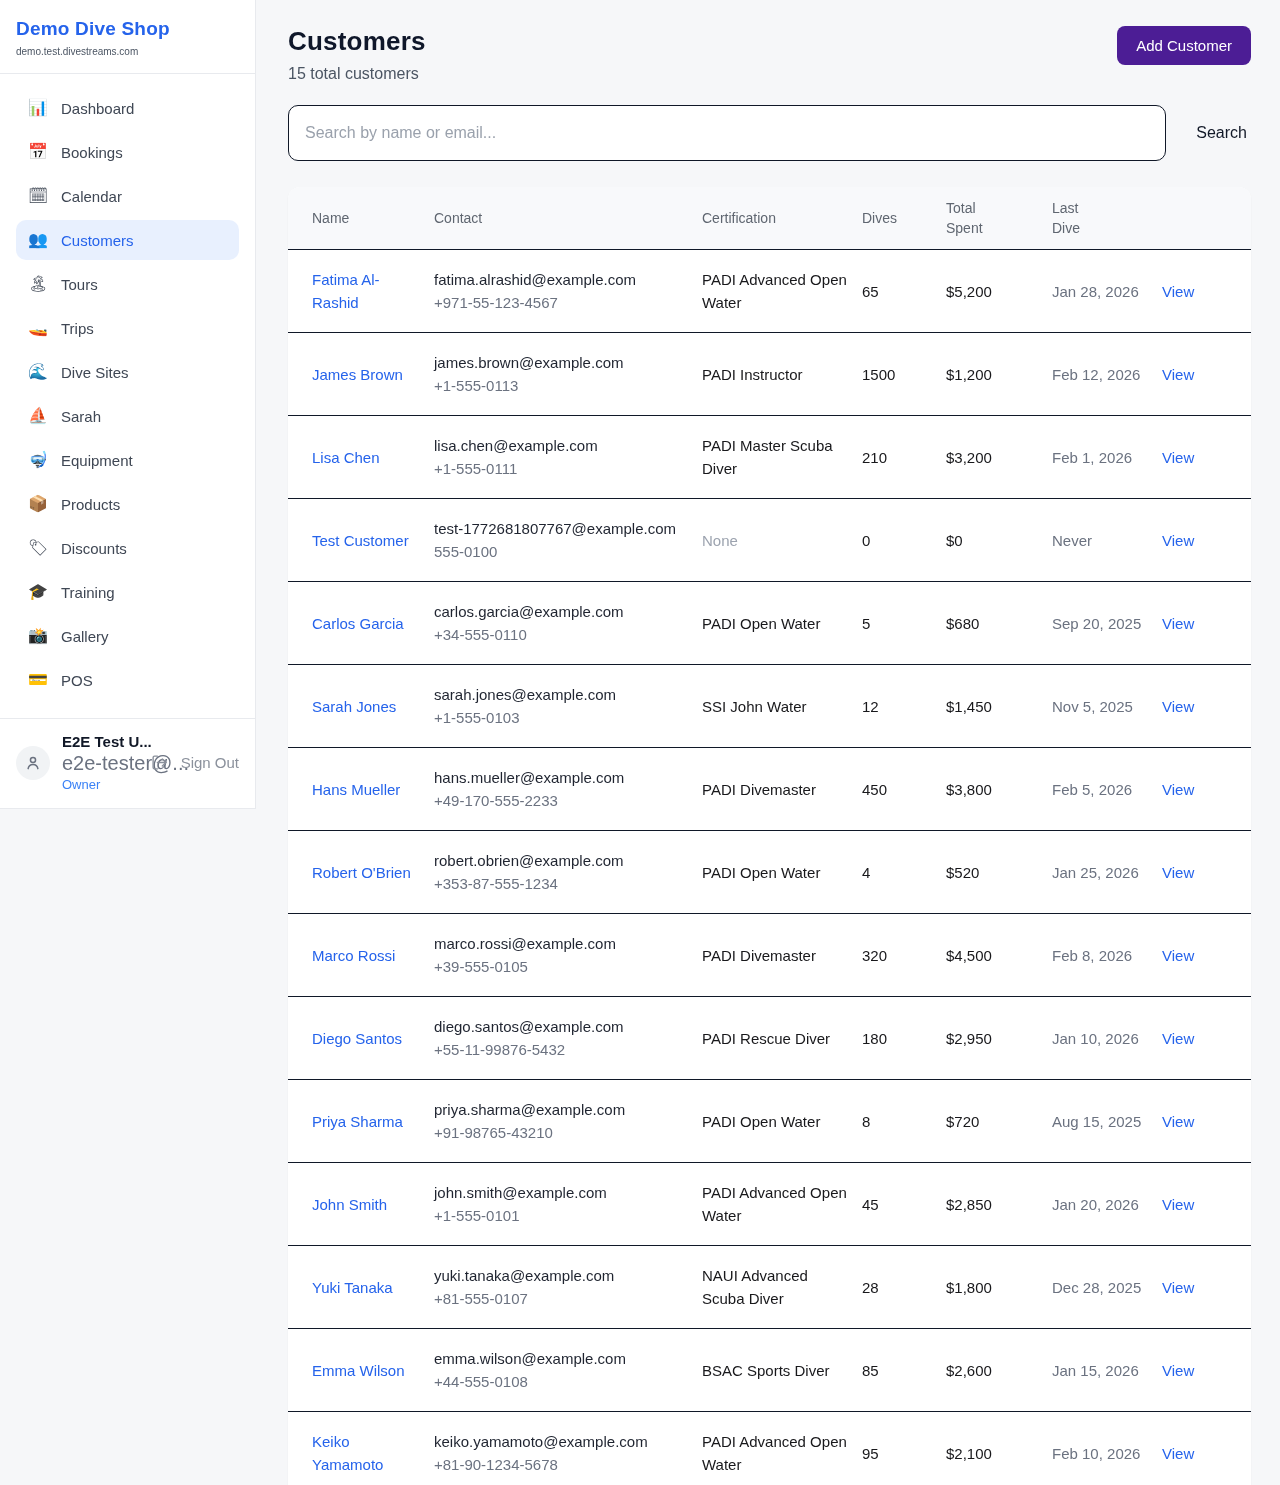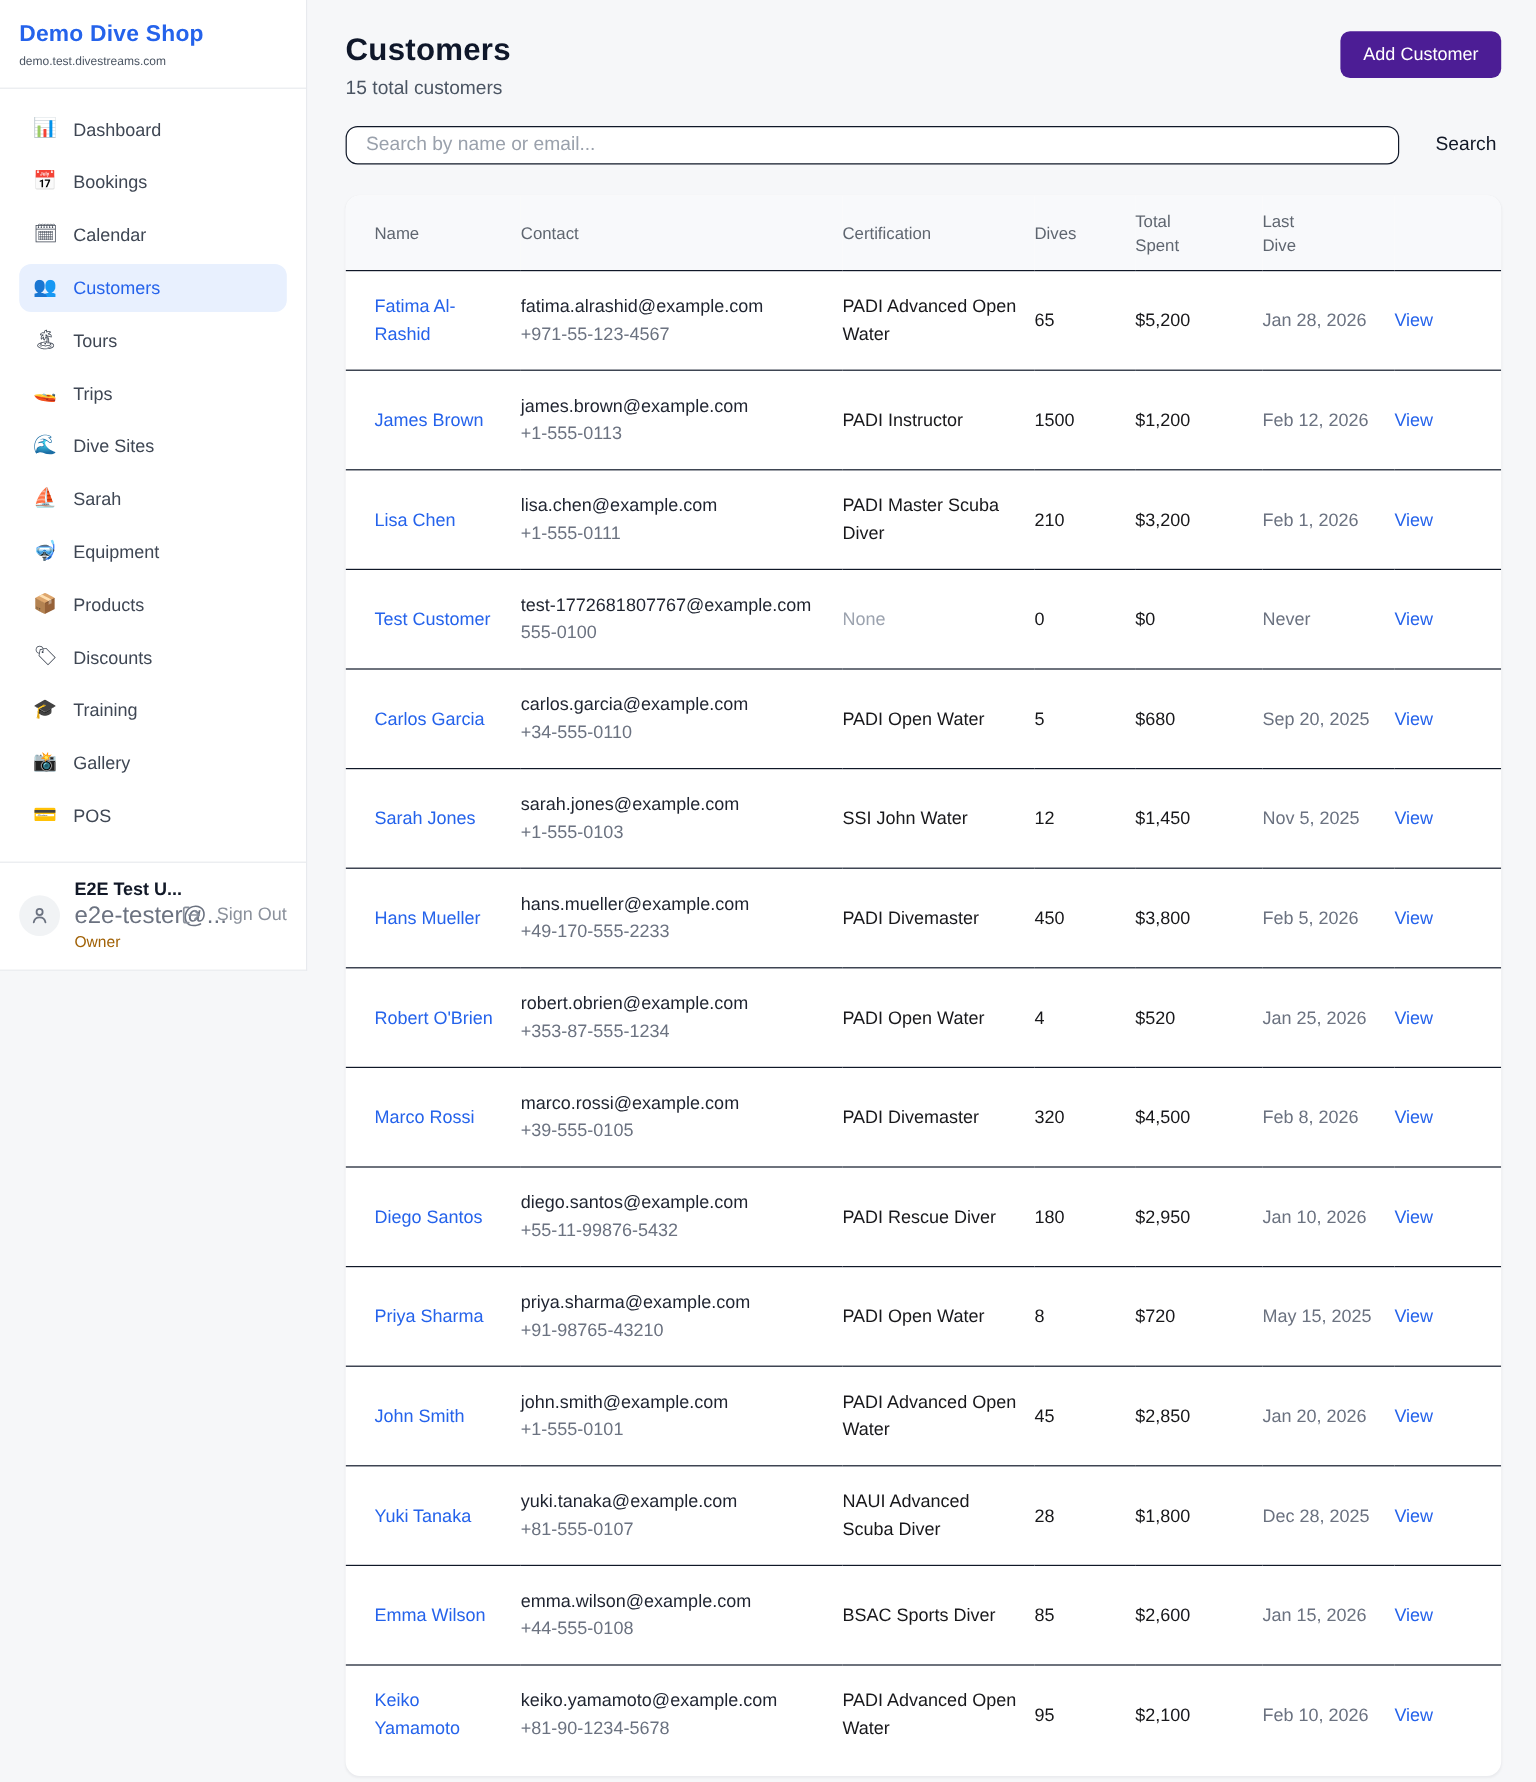--- a/index.html
+++ b/index.html
@@ -37,41 +37,41 @@
     display:flex; align-items:center; gap:12px;
   }
   .avatar {
     width:34px; height:34px; border-radius:50%;
     background:#f1f3f5; flex:0 0 34px;
     display:flex; align-items:center; justify-content:center;
   }
   .user-info { flex:1 1 auto; min-width:0; }
   .user-name { font-size:15px; font-weight:700; color:#111827; white-space:nowrap; }
   .user-email { font-size:20px; color:#6b7280; margin-top:2px; white-space:nowrap; }
-  .user-role { font-size:13px; color:#a16207; margin-top:2px; }
+  .user-role { font-size:13px; color:#3b82f6; margin-top:2px; }
   .signout {
     display:flex; align-items:flex-end; gap:13px;
     background:none; border:none; cursor:pointer;
     font-family:inherit; font-size:15px; color:#8b919c;
     padding:0; white-space:nowrap;
   }
 
   
   .main { flex:1 1 auto; padding:26px 29px 26px 32px; }
   .page-header { display:flex; justify-content:space-between; align-items:flex-start; }
   .page-title { font-size:26px; font-weight:700; color:#0f172a; letter-spacing:.2px; }
   .page-sub { margin-top:8px; font-size:16px; color:#4b5563; }
   .btn-primary {
     background:#4c1d95; color:#ffffff; border:none; cursor:pointer;
     font-family:inherit; font-size:15px; font-weight:500;
     padding:11px 19px; border-radius:8px;
   }
   .search-row { display:flex; align-items:center; margin-top:22px; }
   .search-input {
-    flex:1 1 auto; height:32px;
+    flex:1 1 auto; height:56px;
     border:1px solid #101828; border-radius:10px;
     padding:0 16px; font-family:inherit; font-size:16px;
     color:#111827; background:#ffffff; outline:none;
   }
   .search-input::placeholder { color:#9aa1ac; }
   .search-btn {
     background:none; border:none; cursor:pointer;
     font-family:inherit; font-size:16px; color:#111827;
     margin-left:26px; padding:6px 4px;
   }
@@ -361,21 +361,21 @@
             </tr>
             <tr>
               <td class="cell-name">Priya Sharma</td>
               <td>
                 <div class="cell-email">priya.sharma@example.com</div>
                 <div class="cell-phone">+91-98765-43210</div>
               </td>
               <td class="cell-cert">PADI Open Water</td>
               <td class="cell-dives">8</td>
               <td class="cell-spent">$720</td>
-              <td class="cell-date">May 15, 2025</td>
+              <td class="cell-date">Aug 15, 2025</td>
               <td><a class="view-link">View</a></td>
             </tr>
             <tr>
               <td class="cell-name">John Smith</td>
               <td>
                 <div class="cell-email">john.smith@example.com</div>
                 <div class="cell-phone">+1-555-0101</div>
               </td>
               <td class="cell-cert">PADI Advanced Open Water</td>
               <td class="cell-dives">45</td>

